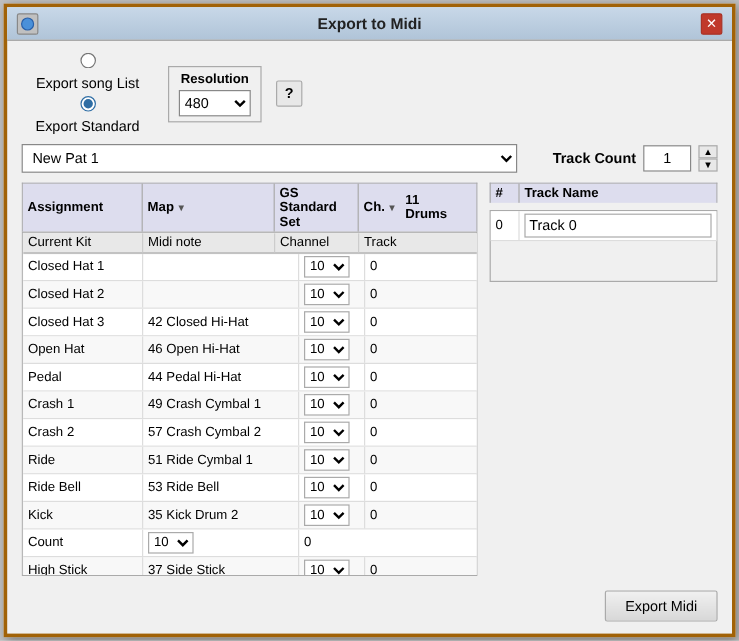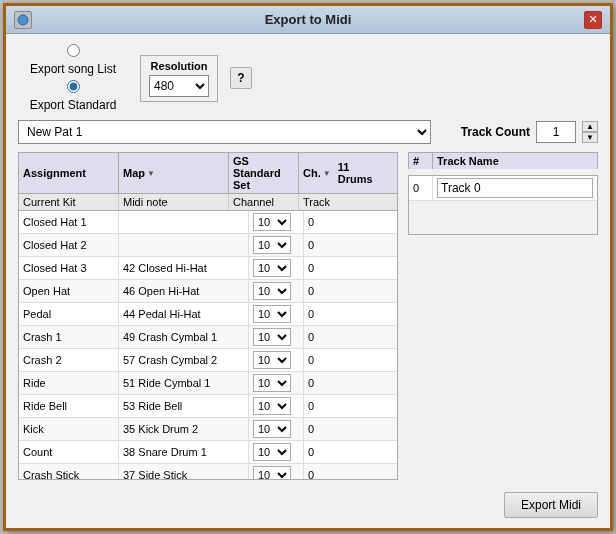--- a/index.html
+++ b/index.html
@@ -486,28 +486,27 @@
               <div class="table-row-item">
     <div class="table-cell">Kick</div>
     <div class="table-cell">35 Kick Drum 2</div>
     <div class="table-cell">
       <select class="cell-select"><option>10</option></select>
     </div>
     <div class="table-cell">0</div>
   </div>
               <div class="table-row-item">
     <div class="table-cell">Count</div>
-    <div class="table-cell">38 Snare Drum 1</div>
-    <div class="table-cell">
-      <select class="cell-select"><option>10</option></select>
-    </div>
-    <div class="table-cell">0</div>
-  </div>
-              <div class="table-row-item">
-    <div class="table-cell">Crash Stick</div>
+    <div class="table-cell">
+      <select class="cell-select"><option>10</option></select>
+    </div>
+    <div class="table-cell">0</div>
+  </div>
+              <div class="table-row-item">
+    <div class="table-cell">High Stick</div>
     <div class="table-cell">37 Side Stick</div>
     <div class="table-cell">
       <select class="cell-select"><option>10</option></select>
     </div>
     <div class="table-cell">0</div>
   </div>
               <div class="table-row-item">
     <div class="table-cell">Tom 1</div>
     <div class="table-cell">50 High Tom 1</div>
     <div class="table-cell">

